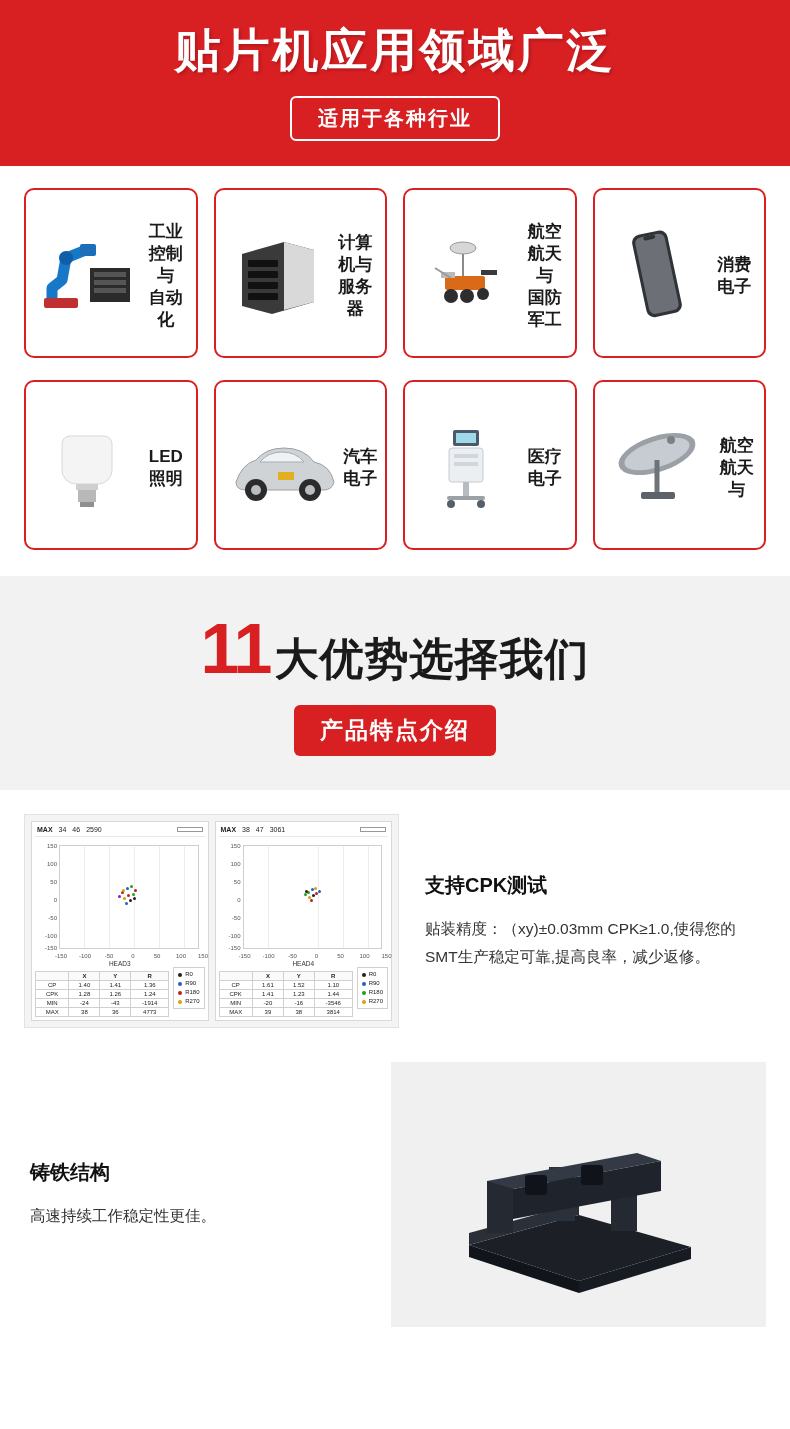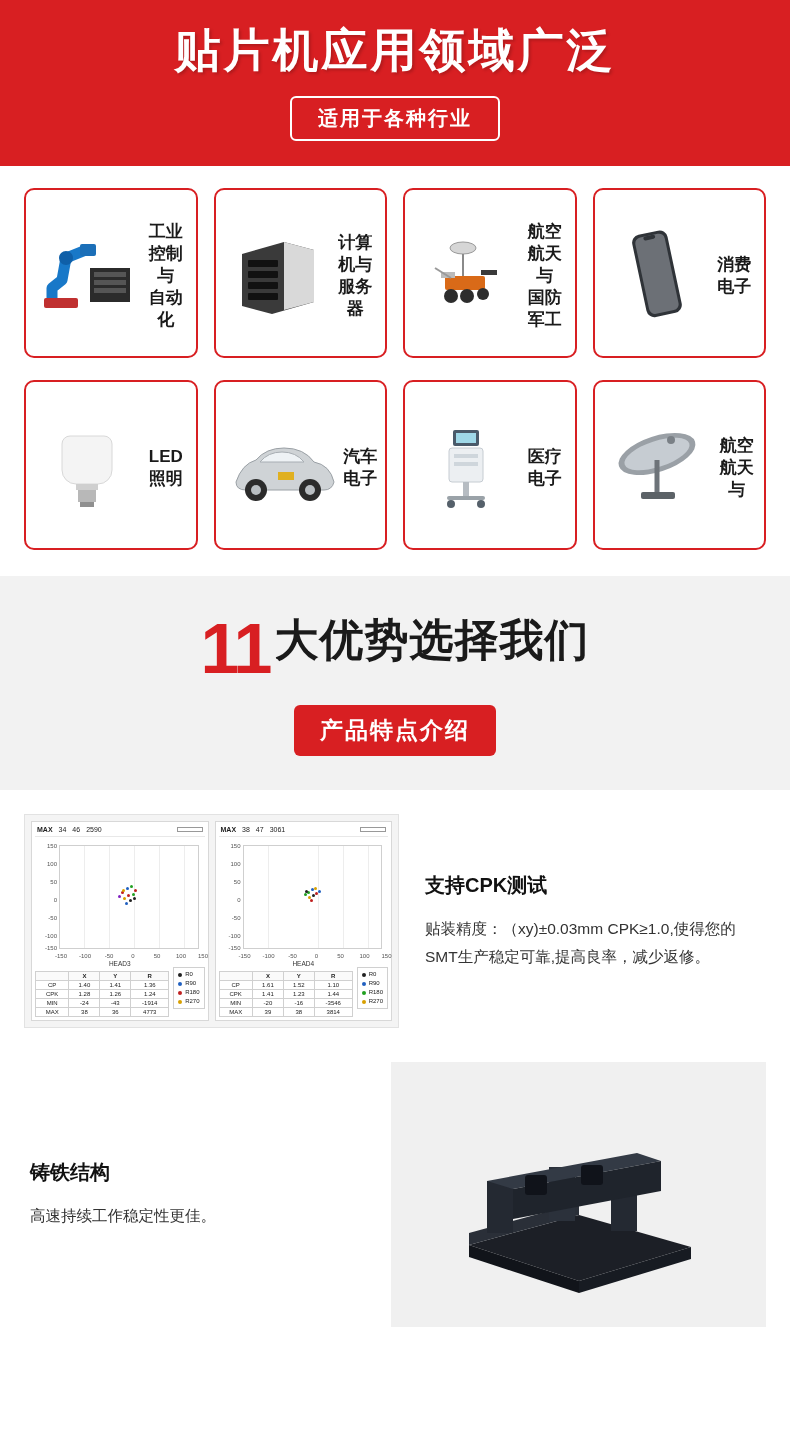--- a/index.html
+++ b/index.html
@@ -79,21 +79,21 @@
     padding: 42px 0 34px 0;
     text-align: center;
   }
   .adv-title {
     font-size: 44px;
     font-weight: bold;
     color: #1a1a1a;
     letter-spacing: 1px;
     line-height: 1;
     display: flex;
-    align-items: flex-start;
+    align-items: flex-end;
     justify-content: center;
   }
   .adv-num {
     color: #d81f22;
     font-size: 70px;
     font-weight: bold;
     line-height: .9;
     margin-right: 4px;
     letter-spacing: -2px;
   }

